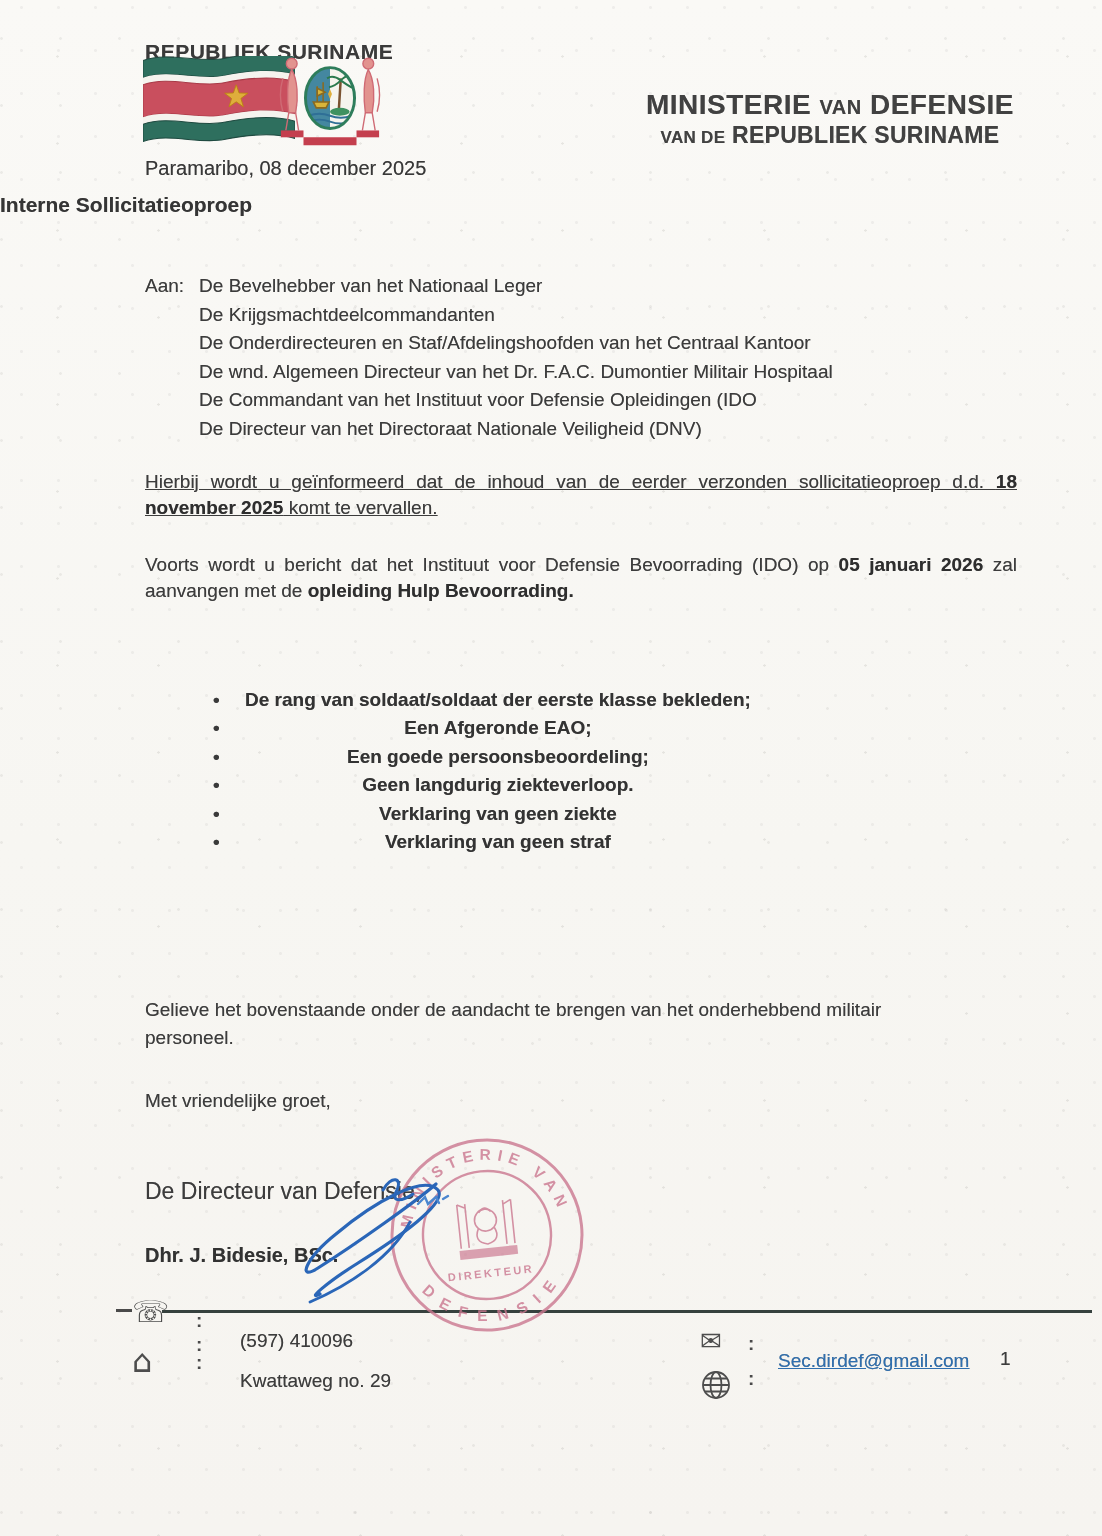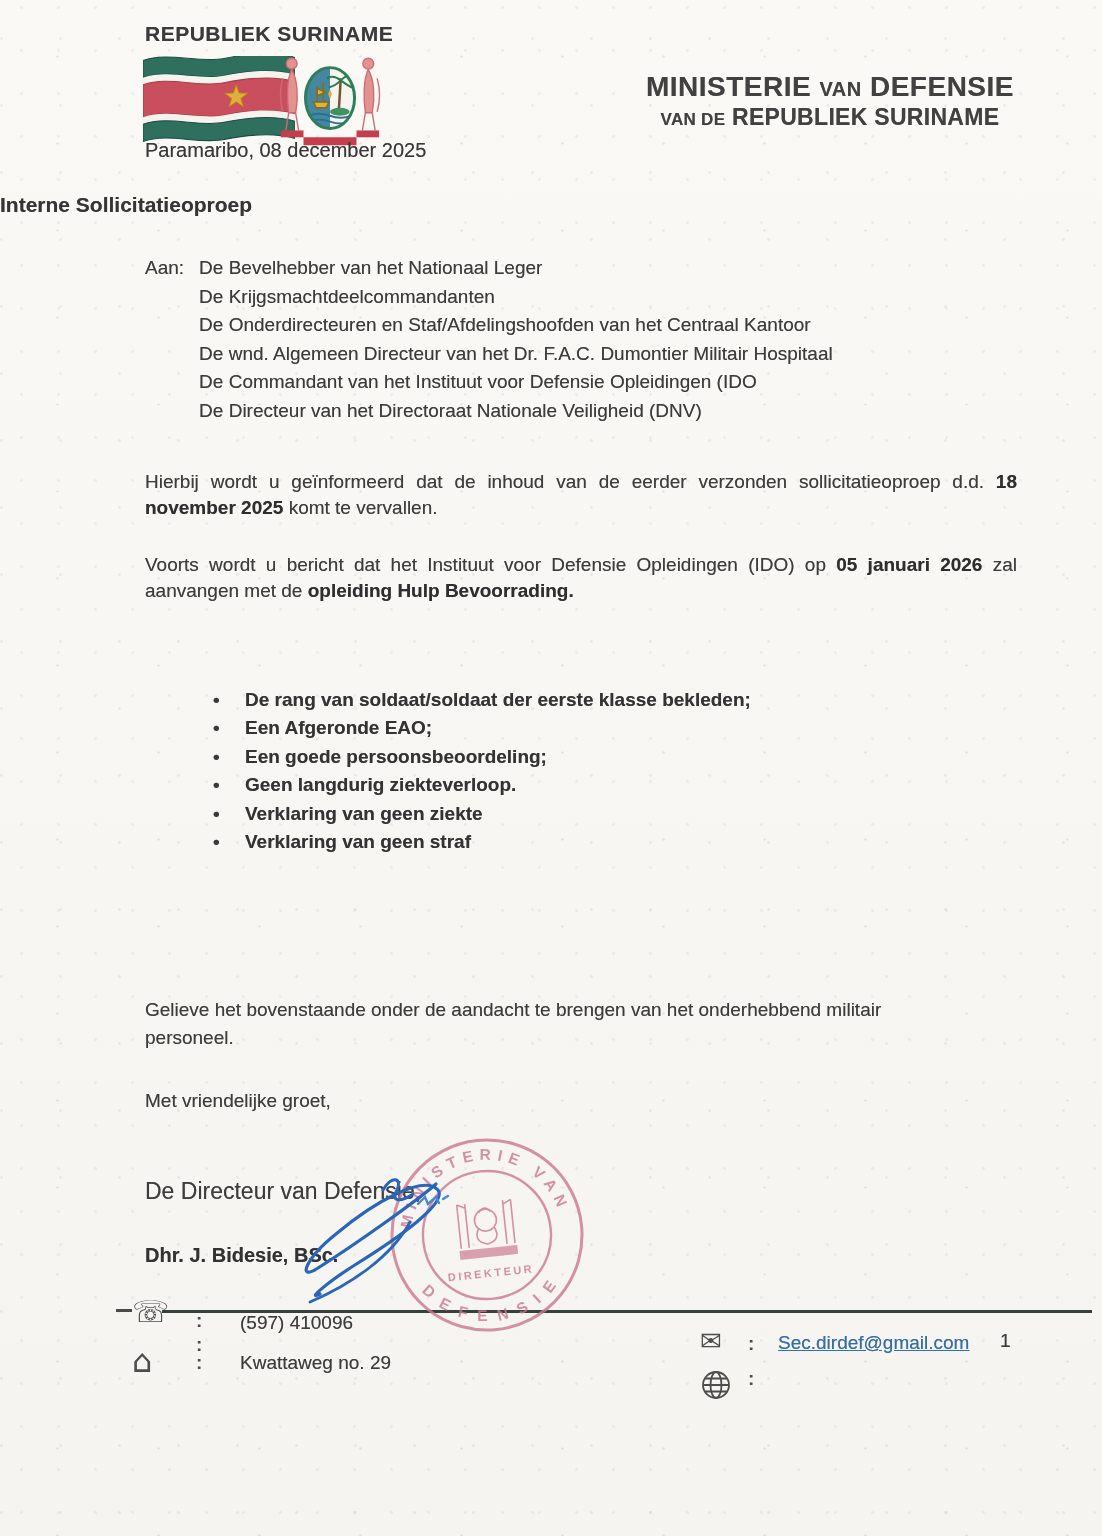--- a/index.html
+++ b/index.html
@@ -9,50 +9,50 @@
       radial-gradient(rgba(90,88,84,.12) 1px, transparent 1.6px),
       radial-gradient(rgba(90,88,84,.09) 1px, transparent 1.5px),
       radial-gradient(rgba(90,88,84,.07) 1.1px, transparent 1.7px),
       linear-gradient(180deg,#faf9f6 0%,#f7f6f2 55%,#f6f4f0 100%);
     background-size:101px 87px,59px 67px,37px 43px,100% 100%;
     background-position:7px 13px,31px 5px,3px 29px,0 0;
     font-family:"Liberation Sans", sans-serif;
     color:#3c3c3c; overflow:hidden;
   }
   .page *{box-sizing:border-box;}
-  .txt{text-shadow:0 0 .6px rgba(60,60,60,.55);}
+  .txt{text-shadow:0 0 .6px rgba(60,60,60,.55);margin-top:18px;}
   
   .hdr-country{position:absolute;left:145px;top:22px;font-size:21px;font-weight:bold;letter-spacing:.5px;color:#3a3a3a;}
   .flag{position:absolute;left:143px;top:56px;width:152px;height:88px;}
   .coa{position:absolute;left:276px;top:50px;width:108px;height:100px;}
   .dateline{position:absolute;left:145px;top:139px;font-size:20px;color:#383838;}
   .ministry{position:absolute;right:88px;top:70px;text-align:center;font-weight:bold;color:#414141;line-height:1.2;}
   .ministry .m1{font-size:28px;letter-spacing:.5px;}
   .ministry .m1 .ms{font-size:20px;}
   .ministry .m2{font-size:23px;letter-spacing:.3px;}
   .ministry .m2 .ms2{font-size:17px;}
   
   .title{position:absolute;left:0;right:0;top:193px;margin:0;text-align:left;font-size:21px;font-weight:bold;color:#353535;}
   
   .recipients{position:absolute;left:145px;top:254px;display:flex;gap:15px;font-size:19px;line-height:28.6px;color:#3b3b3b;}
   
   .para{position:absolute;left:145px;width:872px;margin:0;font-size:19px;line-height:26px;color:#3c3c3c;}
   .just{text-align:justify;}
   .para b{color:#2e2e2e;}
-  .p1{top:469px;}
+  .p1{top:469px;text-decoration:underline;}
   .p2{top:552px;}
   .intro{top:636px;}
   .p3{top:884px;line-height:27px;}
   .p4{top:996px;line-height:28px;width:820px;}
   .groet{top:1088px;}
   .signoff{top:1178px;font-size:23px;}
   .name{top:1242px;font-weight:bold;font-size:20px;color:#323232;}
   
   .reqs{position:absolute;left:145px;top:686px;margin:0;padding:0;list-style:none;font-size:19px;font-weight:bold;color:#333;line-height:28.4px;}
-  .reqs li{position:relative;padding-left:100px;}
+  .reqs li{position:relative;padding-left:100px;text-align:center;}
   .reqs li::before{content:"•";position:absolute;left:68px;top:0;font-size:19px;color:#3a3a3a;}
   
   .stamp{position:absolute;left:376px;top:1124px;width:222px;height:222px;z-index:4;opacity:.8;}
   
   .signature{position:absolute;left:286px;top:1166px;width:185px;height:155px;z-index:5;}
   
   .footer-line{position:absolute;left:162px;top:1310px;width:930px;height:3px;background:#36413e;z-index:2;}
   .footer-dash{position:absolute;left:116px;top:1309px;width:16px;height:3px;background:#4a4a4a;}
   .f-ico{position:absolute;font-family:"DejaVu Sans",sans-serif;color:#4d4d4d;}
   .ico-phone{left:132px;top:1294px;font-size:30px;}
@@ -142,21 +142,21 @@
       <div>De Krijgsmachtdeelcommandanten</div>
       <div>De Onderdirecteuren en Staf/Afdelingshoofden van het Centraal Kantoor</div>
       <div>De wnd. Algemeen Directeur van het Dr. F.A.C. Dumontier Militair Hospitaal</div>
       <div>De Commandant van het Instituut voor Defensie Opleidingen (IDO</div>
       <div>De Directeur van het Directoraat Nationale Veiligheid (DNV)</div>
     </div>
   </div>
 
   <p class="para just p1 txt"><span>Hierbij wordt u geïnformeerd dat de inhoud van de eerder  verzonden sollicitatieoproep d.d. </span><b>18 november 2025</b><span> komt te vervallen.</span></p>
 
-  <p class="para just p2 txt"><span>Voorts wordt u bericht dat het Instituut voor Defensie Opleidingen (IDO) op </span><b>05 januari 2026</b><span> zal aanvangen met de </span><b>opleiding Hulp Bevoorrading.</b></p>
+  <p class="para just p2 txt"><span>Voorts wordt u bericht dat het Instituut voor Defensie Bevoorrading (IDO) op </span><b>05 januari 2026</b><span> zal aanvangen met de </span><b>opleiding Hulp Bevoorrading.</b></p>
 
 
   <ul class="reqs txt">
     <li>De rang van soldaat/soldaat der eerste klasse bekleden;</li>
     <li>Een Afgeronde EAO;</li>
     <li>Een goede persoonsbeoordeling;</li>
     <li>Geen langdurig ziekteverloop.</li>
     <li>Verklaring van geen ziekte</li>
     <li>Verklaring van geen straf</li>
   </ul>

